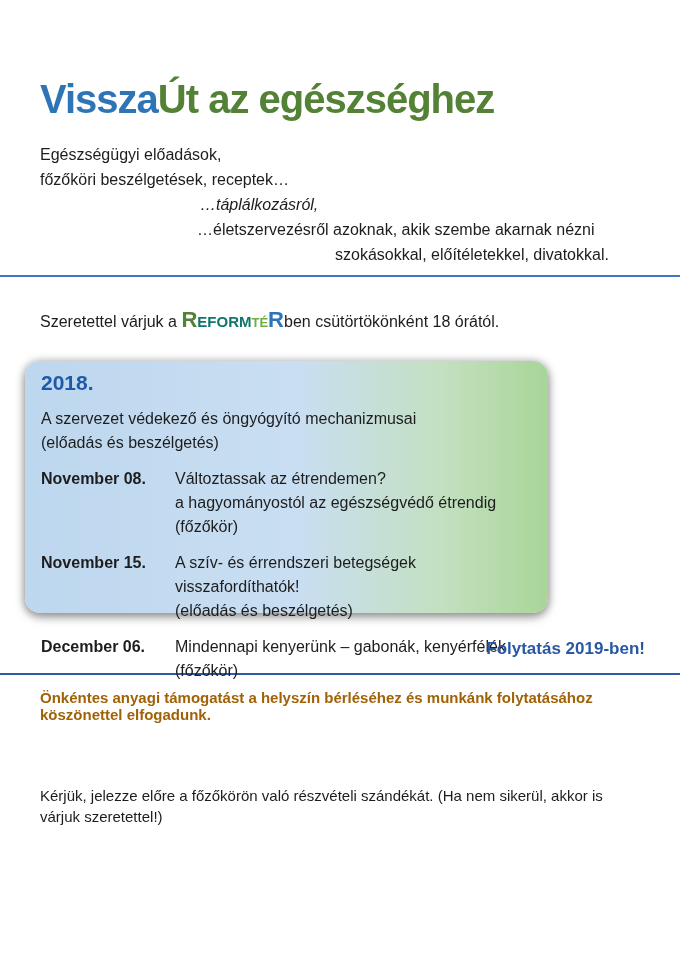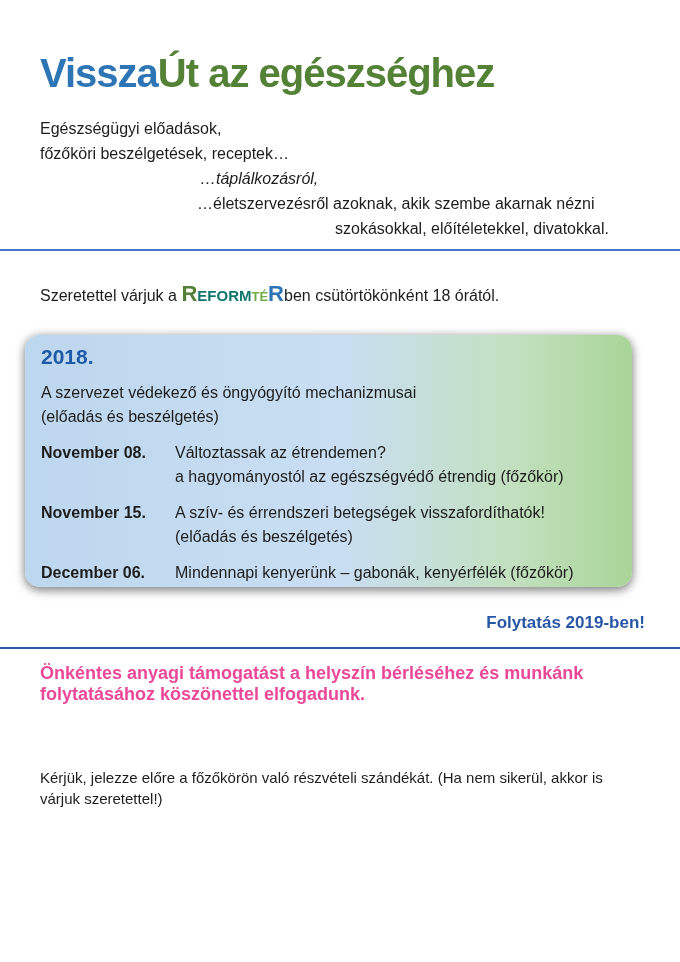--- a/index.html
+++ b/index.html
@@ -1,54 +1,54 @@
 <!DOCTYPE html>
 <html><head>
 <meta charset="utf-8">
 <style>
   html,body {margin:0; padding:0; background:#ffffff;}
   .page {
     position:relative; width:680px; height:962px; background:#ffffff;
     font-family:"Liberation Sans", sans-serif; color:#1d1d1d; overflow:hidden;
   }
-  .title {margin:0; padding:50px 0 0 40px; font-size:40px; font-weight:bold; letter-spacing:-1px; line-height:1.15;}
+  .title {margin:0; padding:76px 0 0 40px; font-size:40px; font-weight:bold; letter-spacing:-1px; line-height:1.15;}
   .t-blue {color:#2E75B6;}
   .t-green {color:#538135;}
 
   .intro {margin:20px 40px 0 40px; font-size:16px; line-height:25px;}
   .indent-a {padding-left:160px;font-style:italic;}
   .indent-b {padding-left:157px;}
   .indent-c {padding-left:295px;}
 
   .rule-top {border:none; border-top:2px solid #4472C4; margin:8px 0 0 0; height:0;}
   .rule-bottom {border:none; border-top:2px solid #2E5BA8; margin:14px 0 0 0; height:0;}
 
   .invite {margin:30px 40px 0 40px; font-size:16px; white-space:pre-wrap;}
   .brand {font-weight:bold;}
   .b-green-big {color:#538135; font-size:22px;}
   .b-green-small {color:#0f766e; font-size:15px;}
   .b-lgreen-small {color:#70AD47; font-size:13px;}
   .b-blue-big {color:#2E75B6; font-size:22px;}
 
   .schedule-box {
-    margin:28px 0 0 25px; width:607px; height:252px; box-sizing:border-box;
+    margin:28px 0 0 25px; width:523px; height:252px; box-sizing:border-box;
     border-radius:15px; padding:10px 10px 16px 16px;
     background:linear-gradient(to right,#BDD7EE 0%,#C9DEF2 52%,#C3E0C0 80%,#A9D598 100%);
     box-shadow:0 4px 10px rgba(90,90,90,.6), 0 0 8px rgba(120,120,120,.45);
   }
   .year {margin:0; font-size:21px; font-weight:bold; color:#1F5AA8;}
   .entry {display:flex; margin-top:12px; font-size:16px; line-height:24px;}
   .entry-date {width:134px; font-weight:bold; flex:none;}
   .entry-lines {flex:1;}
 
   .continuation {margin:26px 35px 0 0; text-align:right; font-size:17px; font-weight:bold; color:#2857A6;}
   .presenters {margin:6px 40px 0 40px; font-size:15px; line-height:21px; white-space:pre-wrap;}
   .bold {font-weight:bold;}
 
-  .note {margin:14px 40px 0 40px; font-size:18px; font-weight:bold; color:#ec4899;}
+  .note {margin:14px 40px 0 40px; font-size:15px; font-weight:bold; color:#a16207;}
   .para {margin:20px 40px 0 40px; font-size:15px; line-height:21px; white-space:pre-wrap;}
 </style>
 </head>
 <body>
 
 <div class="page">
 
   <h1 class="title"><span class="t-blue">Vissza</span><span class="t-green">Út az egészséghez</span></h1>
 
   <div class="intro">

